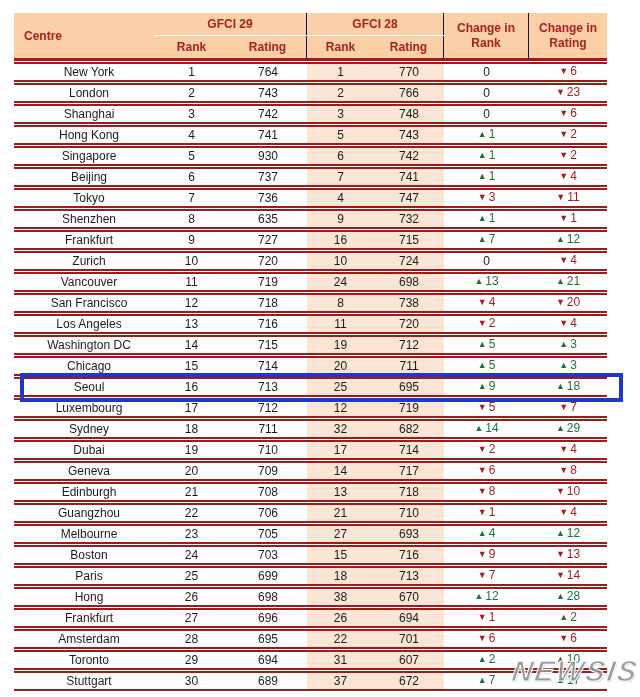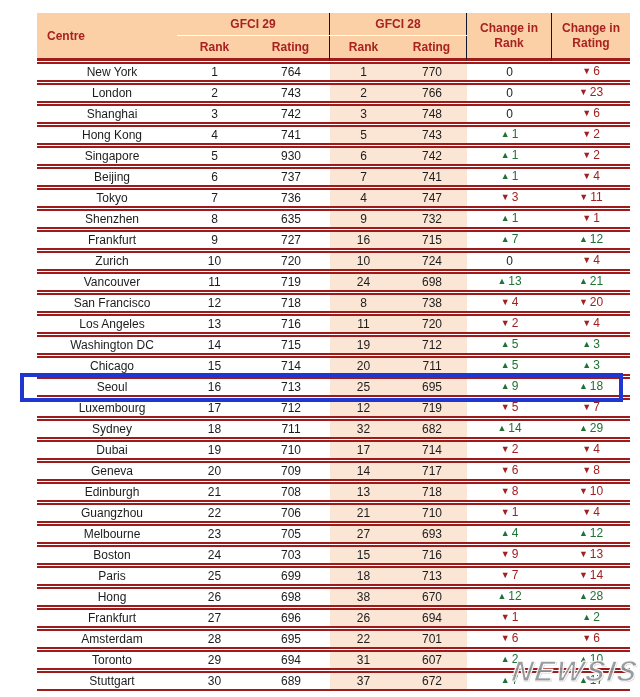--- a/index.html
+++ b/index.html
@@ -5,21 +5,21 @@
   html,body { margin:0; padding:0; background:#fff; }
   .stage {
     position: relative;
     width: 640px; height: 697px;
     background: #ffffff;
     font-family: "Liberation Sans", "DejaVu Sans", sans-serif;
     overflow: hidden;
   }
   table.gfci {
     position: absolute;
-    left: 37px; top: 12px;
+    left: 14px; top: 12px;
     width: 593px;
     border-collapse: separate;
     border-spacing: 0 1px;
     table-layout: fixed;
   }
   thead th {
     background: #fbd0a7;
     color: #a82121;
     font-weight: bold;
     font-size: 12px;

